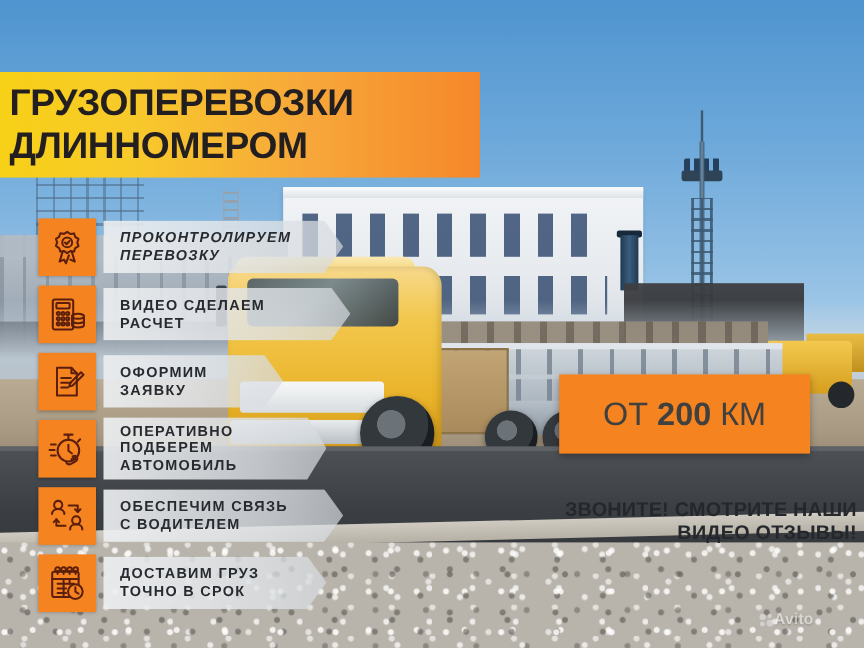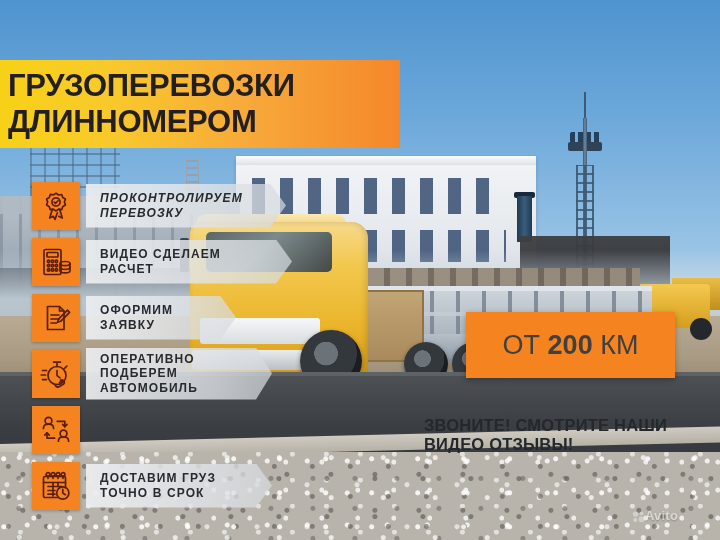--- a/index.html
+++ b/index.html
@@ -297,21 +297,21 @@
     color:#404040;font-size:27px;line-height:31px;font-weight:normal;white-space:nowrap;
   }
   .price-line b{font-weight:bold;}
 
   
   .cta{
     position:absolute;left:424px;top:416px;width:290px;
   }
   .cta-line{
     color:#24282c;font-weight:bold;font-size:16.5px;line-height:19px;
-    letter-spacing:.2px;white-space:nowrap;
+    letter-spacing:.2px;white-space:nowrap;text-align:right;
   }
 
   
   .watermark{
     position:absolute;left:632px;top:508px;
     display:flex;align-items:flex-end;gap:0;
     opacity:.55;
   }
   .wm-logo{width:13px;height:13px;display:block;}
   .wm-text{color:#f4f4f4;font-size:13px;font-weight:bold;letter-spacing:.2px;
@@ -468,20 +468,24 @@
           <circle cx="8.5" cy="6.8" r="3.4"></circle>
           <path d="M3.4 14.4c0-2.8 2.3-4.3 5.1-4.3s5.1 1.5 5.1 4.3"></path>
           <circle cx="23.5" cy="19.6" r="3.4"></circle>
           <path d="M18.4 27.2c0-2.8 2.3-4.3 5.1-4.3s5.1 1.5 5.1 4.3"></path>
           <path d="M17.2 7.3h7.6v5.4"></path>
           <path d="M22.6 10.4l2.2 2.3 2.2-2.3"></path>
           <path d="M14.6 24.2H7v-5.4"></path>
           <path d="M9.2 21.1 7 18.8l-2.2 2.3"></path>
         </svg>
       </div>
+      <div class="feat-panel p-w5">
+        <span class="feat-text">ОБЕСПЕЧИМ СВЯЗЬ</span>
+        <span class="feat-text">С ВОДИТЕЛЕМ</span>
+      </div>
     </div>
 
     <div class="feat">
       <div class="feat-icon">
         <svg viewBox="0 0 32 32" fill="none" stroke="#5c1e0c" stroke-width="1.7" stroke-linecap="round" stroke-linejoin="round">
           <rect x="3.5" y="6.5" width="22" height="21" rx="1.6"></rect>
           <path d="M3.5 12.5h22"></path>
           <circle cx="8" cy="4.6" r="1.9"></circle>
             <circle cx="13" cy="4.6" r="1.9"></circle>
           <circle cx="18" cy="4.6" r="1.9"></circle>

